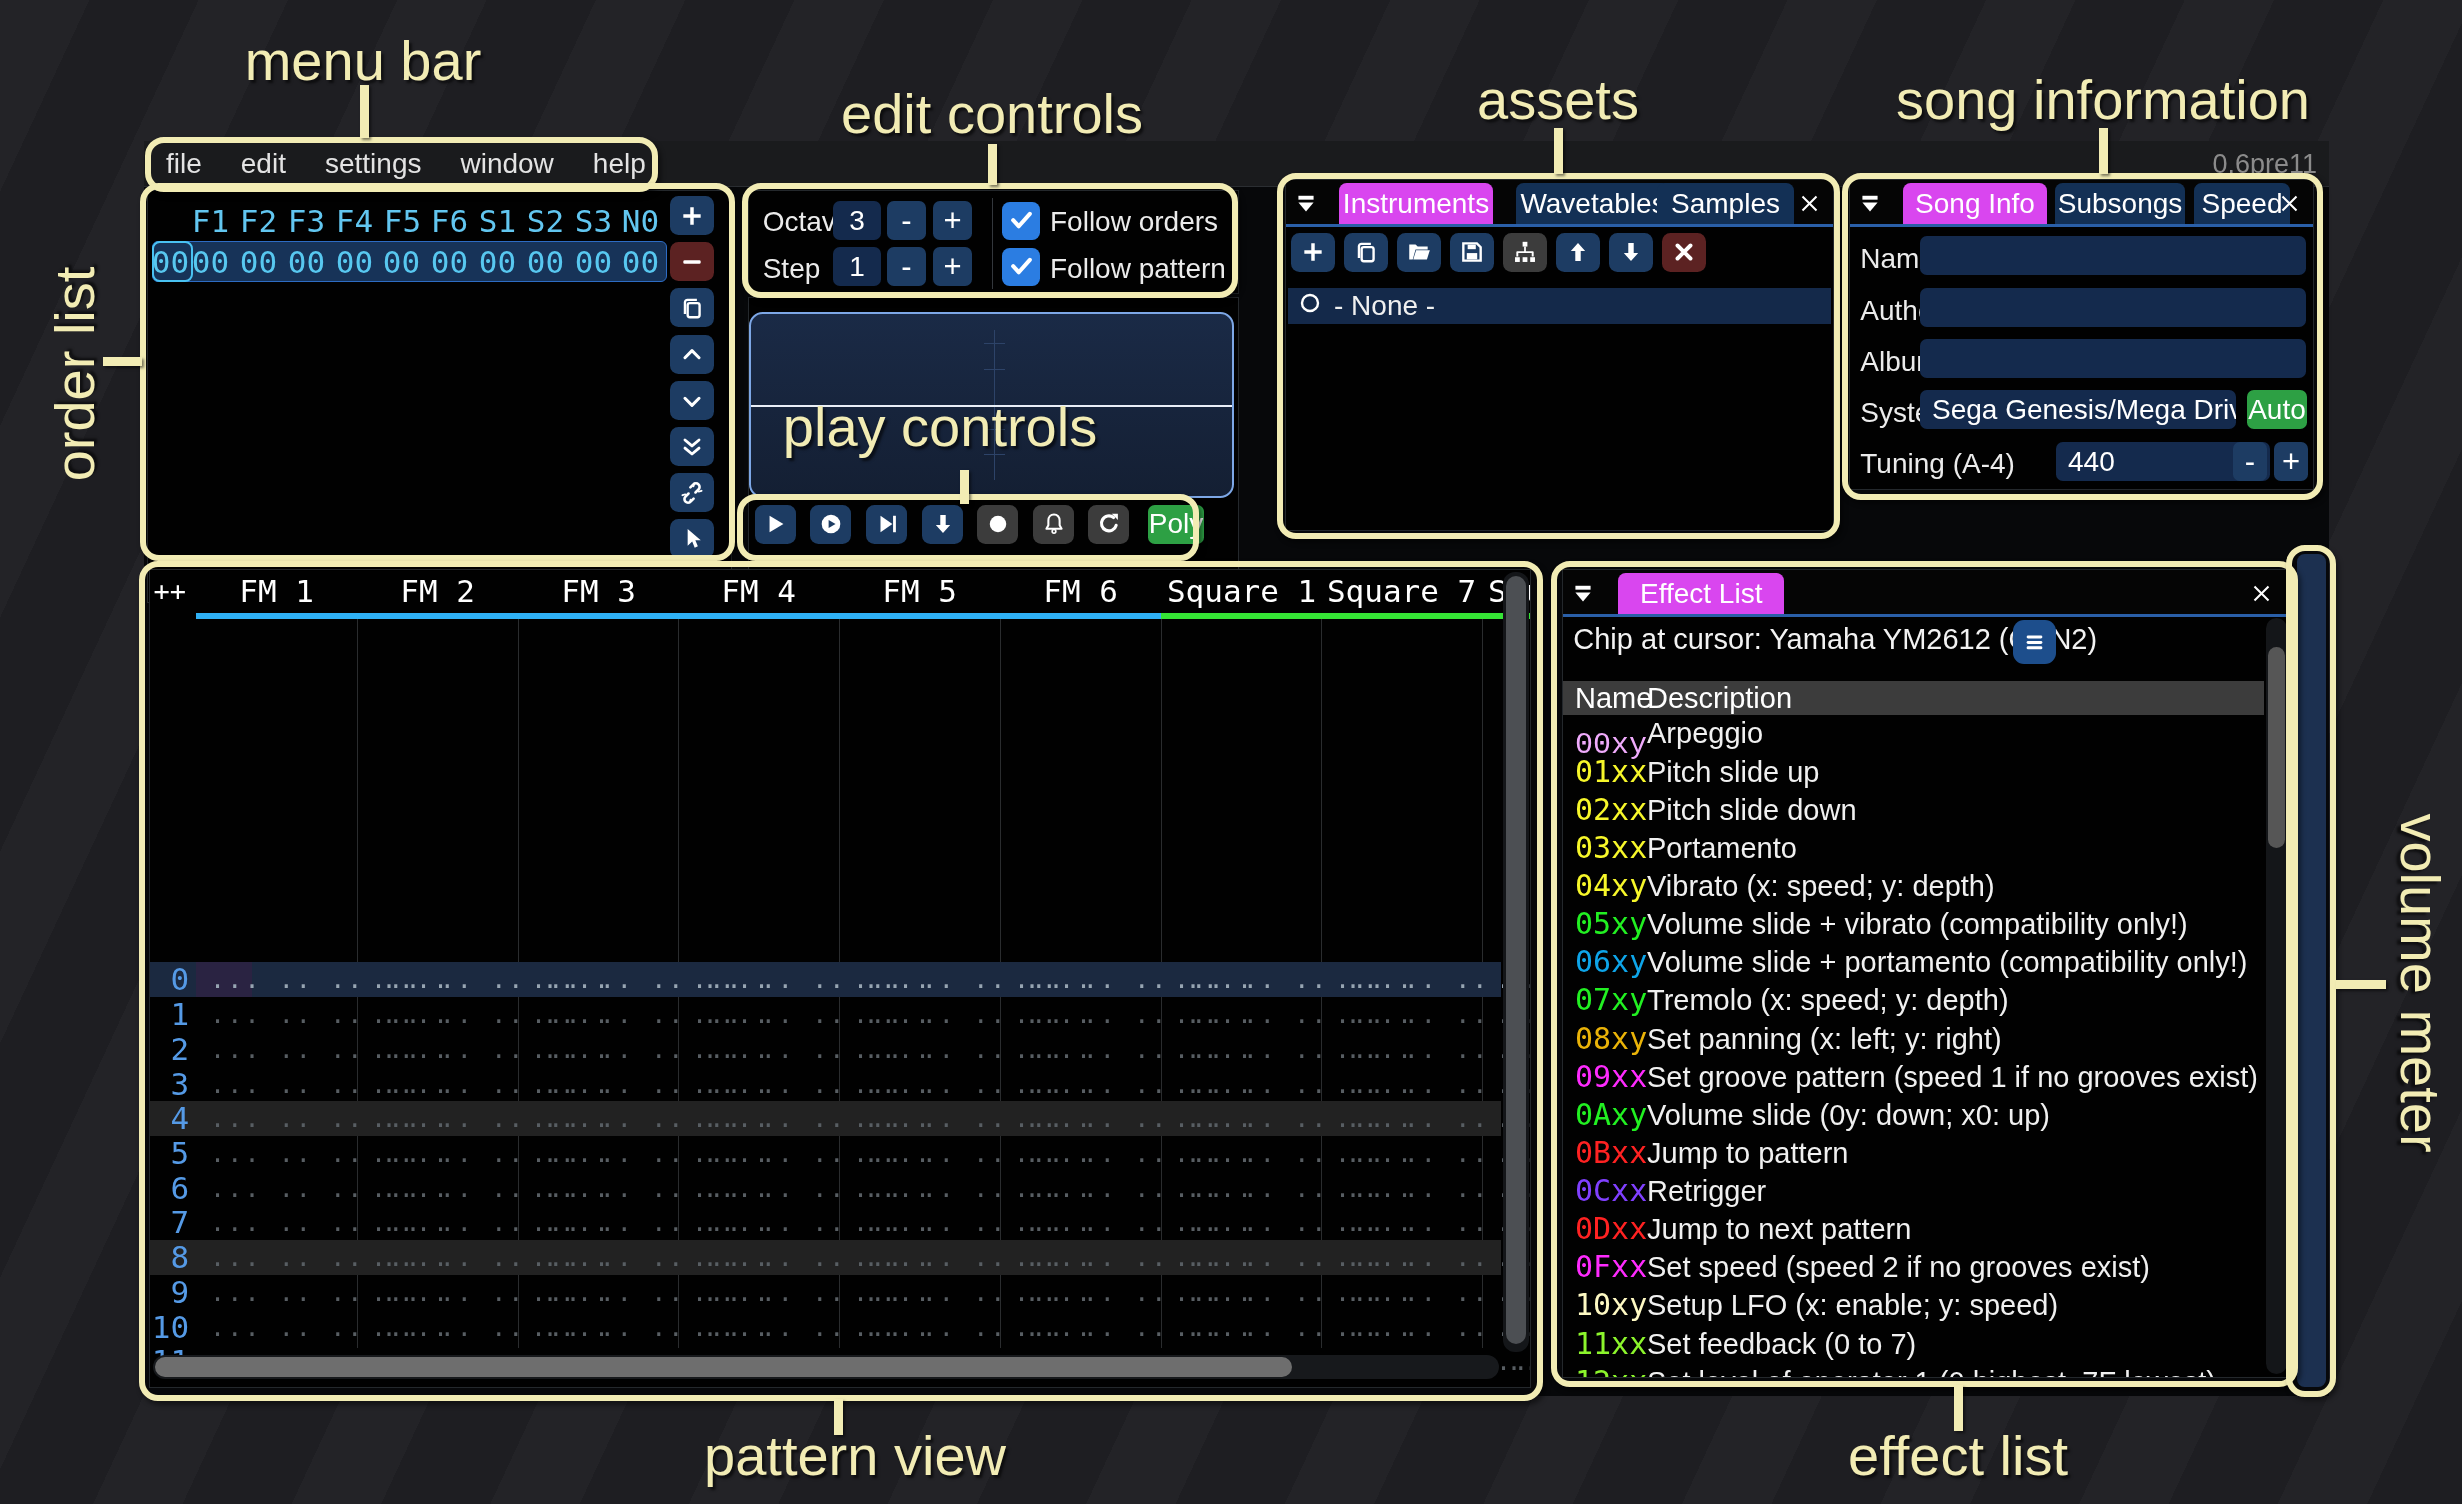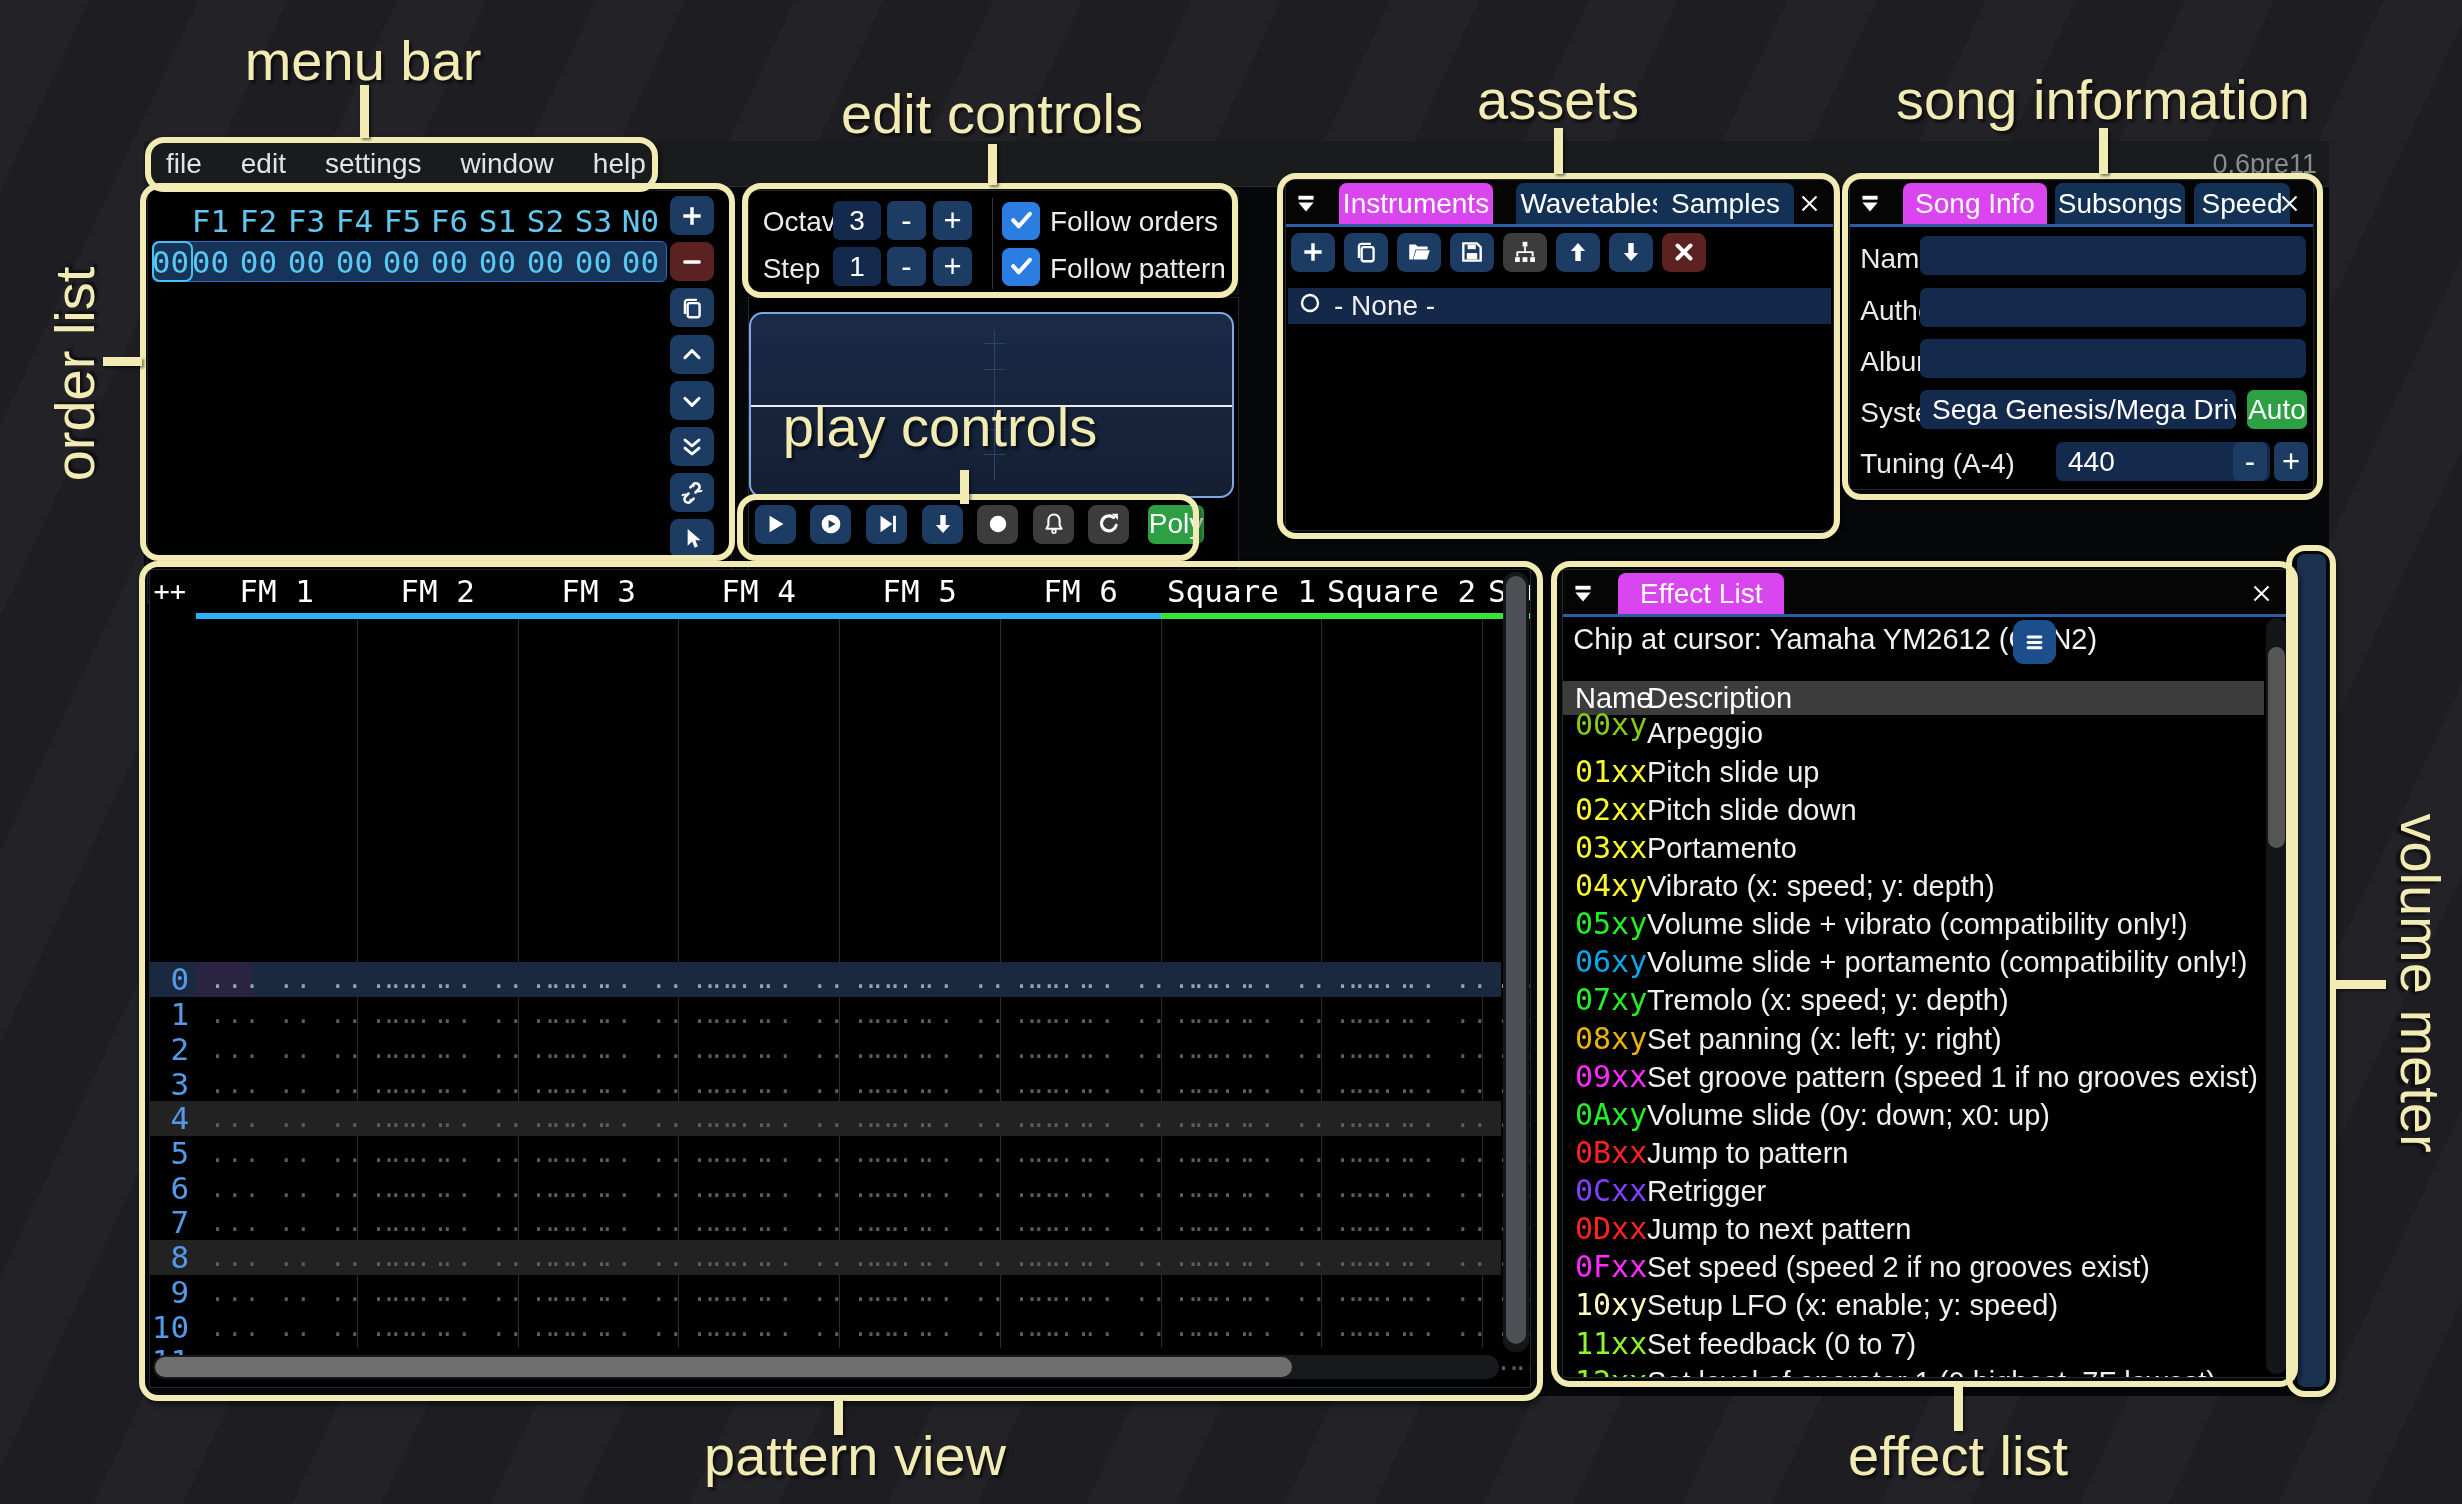--- a/index.html
+++ b/index.html
@@ -372,21 +372,21 @@
         <div class="ch-div" style="left: 528px;"></div>
         <div class="ch-name" style="left: 689px; width: 161px;">FM 5</div>
         <div class="ch-line" style="left: 689px; width: 161px; background: rgb(47, 177, 245);"></div>
         <div class="ch-div" style="left: 689px;"></div>
         <div class="ch-name" style="left: 850px; width: 161px;">FM 6</div>
         <div class="ch-line" style="left: 850px; width: 161px; background: rgb(47, 177, 245);"></div>
         <div class="ch-div" style="left: 850px;"></div>
         <div class="ch-name" style="left: 1011px; width: 161px;">Square 1</div>
         <div class="ch-line" style="left: 1011px; width: 161px; background: rgb(53, 228, 53);"></div>
         <div class="ch-div" style="left: 1011px;"></div>
-        <div class="ch-name" style="left: 1171px; width: 161px;">Square 2</div>
+        <div class="ch-name" style="left: 1171px; width: 161px;">Square 7</div>
         <div class="ch-line" style="left: 1171px; width: 161px; background: rgb(53, 228, 53);"></div>
         <div class="ch-div" style="left: 1171px;"></div>
         <div class="ch-name" style="left: 1332px; width: 161px;">Square 3</div>
         <div class="ch-line" style="left: 1332px; width: 161px; background: rgb(53, 228, 53);"></div>
         <div class="ch-div" style="left: 1332px;"></div>
       </div>
     <div id="pattern-rows">
         <div class="prow-band" style="top: 392px; background: rgb(27, 41, 64);"></div>
         <div class="prow-band" style="top: 392px; left: 46px; width: 56px; background: rgb(42, 35, 66);"></div>
         <div class="prow-num" style="left: 0px; top: 392px;">0</div>
@@ -542,21 +542,21 @@
           <rect x="5" y="5.8" width="14" height="2.7" rx="1.3"></rect>
           <rect x="5" y="10.6" width="14" height="2.7" rx="1.3"></rect>
           <rect x="5" y="15.4" width="14" height="2.7" rx="1.3"></rect>
         </svg>
       </div>
     <div class="fx-header">
       <span style="position:absolute;left:12px;">Name</span>
       <span style="position:absolute;left:84px;">Description</span>
     </div>
     <div id="effect-rows">
-        <div class="fx-code" style="top: 136px; color: #84cc16;">00xy</div>
+        <div class="fx-code" style="top: 156px; color: #f0abfc; font-family: Liberation Mono, monospace;">00xy</div>
         <div class="fx-desc" style="top: 144px;">Arpeggio</div>
         <div class="fx-code" style="top: 183px; color: rgb(247, 247, 42);">01xx</div>
         <div class="fx-desc" style="top: 183px;">Pitch slide up</div>
         <div class="fx-code" style="top: 221px; color: rgb(247, 247, 42);">02xx</div>
         <div class="fx-desc" style="top: 221px;">Pitch slide down</div>
         <div class="fx-code" style="top: 259px; color: rgb(247, 247, 42);">03xx</div>
         <div class="fx-desc" style="top: 259px;">Portamento</div>
         <div class="fx-code" style="top: 297px; color: rgb(247, 247, 42);">04xy</div>
         <div class="fx-desc" style="top: 297px;">Vibrato (x: speed; y: depth)</div>
         <div class="fx-code" style="top: 335px; color: rgb(34, 240, 34);">05xy</div>

